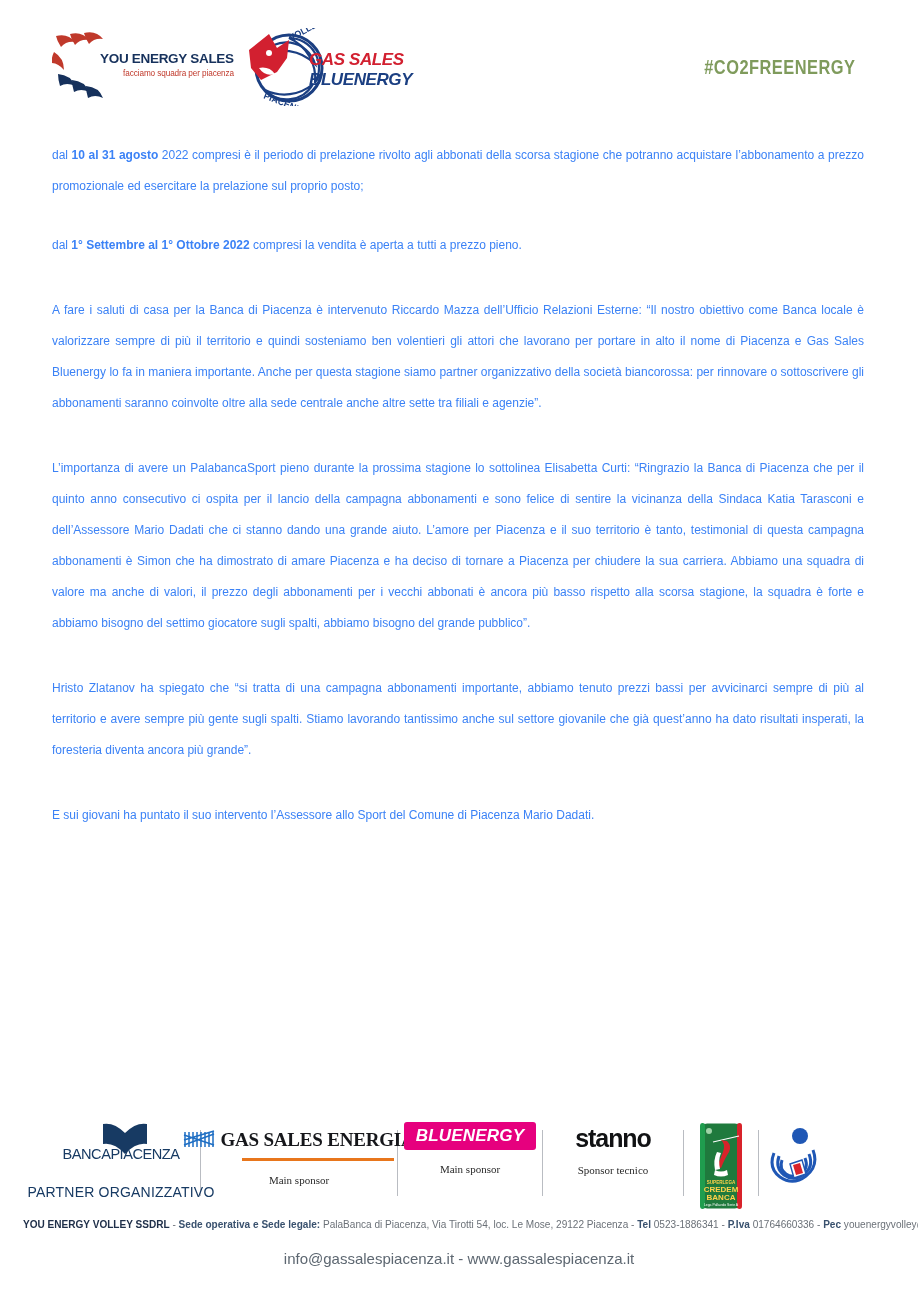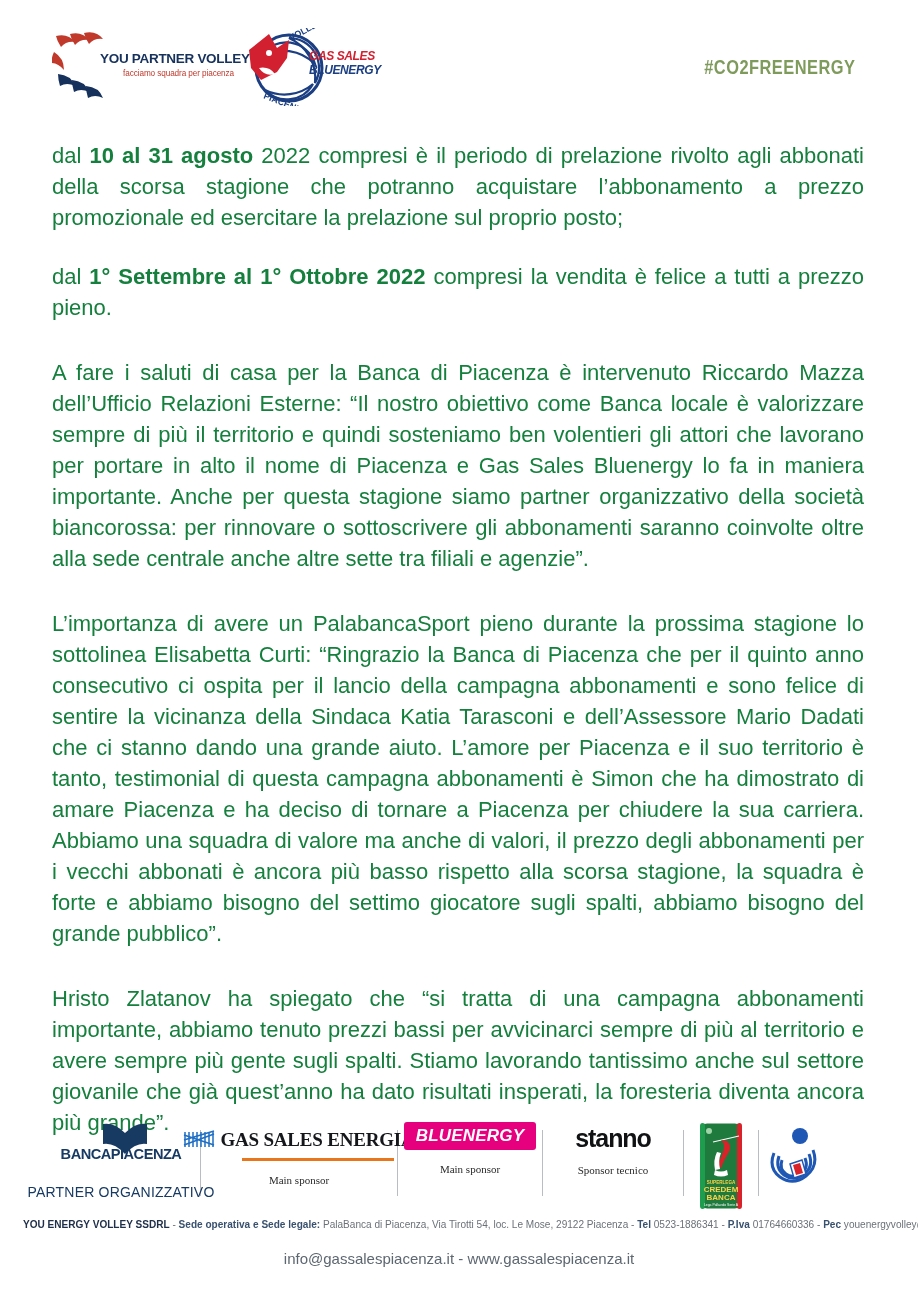--- a/index.html
+++ b/index.html
@@ -92,21 +92,21 @@
   .gsb-wordmark {
     position: absolute;
     left: 62px;
     top: 24px;
     width: 92px;
   }
   .gsb-line1, .gsb-line2 {
     font-family: "Liberation Sans", sans-serif;
     font-weight: bold;
     font-style: italic;
-    font-size: 12px;
+    font-size: 17px;
     letter-spacing: -0.4px;
     line-height: 1.16;
     white-space: nowrap;
   }
   .gsb-line1 { color: #d22030; }
   .gsb-line2 { color: #1b3f82; }
 
   
   .hashtag {
     position: absolute;
@@ -123,23 +123,23 @@
   }
 
   
   .content {
     position: absolute;
     top: 140px;
     left: 52px;
     width: 812px;
   }
   .para {
-    color: #15803d;
+    color: #3b82f6;
     font-family: "Liberation Sans Narrow", "Liberation Sans", sans-serif;
-    font-size: 22px;
+    font-size: 12px;
     line-height: 31px;
     text-align: justify;
     margin: 0 0 0 0;
     transform-origin: left top;
   }
   .para b { font-weight: bold; }
   .gap-a { height: 28px; }
   .gap-b { height: 34px; }
 
   
@@ -197,21 +197,21 @@
     width: 46px;
     height: 42px;
   }
   .banca-word {
     position: absolute;
     left: 0;
     top: 24px;
     width: 150px;
     text-align: center;
     font-family: "Liberation Sans", sans-serif;
-    font-weight: bold;
+    font-weight: normal;
     font-size: 14.6px;
     letter-spacing: -0.5px;
     color: #173a63;
     white-space: nowrap;
   }
   .banca-caption {
     font-family: "Liberation Sans", sans-serif;
     font-weight: normal;
     font-size: 14px;
     letter-spacing: 0.2px;
@@ -336,21 +336,21 @@
           <path d="M32 3 q12 -3 19 6 q-9 -1 -14 5 q-4 -6 -5 -11z"></path>
           <path d="M2 22 q10 6 10 18 q-6 -7 -13 -7 q1 -7 3 -11z"></path>
         </g>
         <g fill="#16315c">
           <path d="M6 44 q13 1 17 12 q-8 -4 -15 -0 q-2 -7 -2 -12z"></path>
           <path d="M20 50 q13 1 17 12 q-8 -4 -15 0 q-2 -7 -2 -12z"></path>
           <path d="M34 56 q13 1 17 12 q-8 -4 -15 0 q-2 -7 -2 -12z"></path>
         </g>
       </svg>
       <div class="yev-text">
-        <div class="yev-title">YOU PARTNER VOLLEY</div>
+        <div class="yev-title">YOU ENERGY SALES</div>
         <div class="yev-sub">facciamo squadra per piacenza</div>
       </div>
     </div>
 
     <div class="gsb-logo">
       <svg class="gsb-crest" viewBox="0 0 78 78">
         <circle cx="42" cy="40" r="33" fill="#ffffff" stroke="#1b3f82" stroke-width="3"></circle>
         <path d="M42 10 a30 30 0 0 1 26 45 a44 44 0 0 0 -26 -45z" fill="none" stroke="#1b3f82" stroke-width="2.2"></path>
         <path d="M14 28 a30 30 0 0 1 54 8 a46 46 0 0 0 -54 -8z" fill="none" stroke="#1b3f82" stroke-width="2.2"></path>
         <path d="M18 62 a30 30 0 0 0 48 -6 a44 44 0 0 1 -48 6z" fill="none" stroke="#1b3f82" stroke-width="2.2"></path>
@@ -366,28 +366,29 @@
         <div class="gsb-line2">BLUENERGY</div>
       </div>
     </div>
 
     <div class="hashtag">#CO2FREENERGY</div>
   </div>
 
   <div class="content">
     <p class="para"><span>dal </span><b>10 al 31 agosto</b><span> 2022 compresi è il periodo di prelazione rivolto agli abbonati della scorsa stagione che potranno acquistare l’abbonamento a prezzo promozionale ed esercitare la prelazione sul proprio posto;</span></p>
     <div class="gap-a"></div>
-    <p class="para"><span>dal </span><b>1° Settembre al 1° Ottobre 2022</b><span> compresi la vendita è felice a tutti a prezzo pieno.</span></p>
+    <p class="para"><span>dal </span><b>1° Settembre al 1° Ottobre 2022</b><span> compresi la vendita è aperta a tutti a prezzo pieno.</span></p>
     <div class="gap-b"></div>
     <p class="para"><span>A fare i saluti di casa per la Banca di Piacenza è intervenuto Riccardo Mazza dell’Ufficio Relazioni Esterne: “Il nostro obiettivo come Banca locale è valorizzare sempre di più il territorio e quindi sosteniamo ben volentieri gli attori che lavorano per portare in alto il nome di Piacenza e Gas Sales Bluenergy lo fa in maniera importante. Anche per questa stagione siamo partner organizzativo della società biancorossa: per rinnovare o sottoscrivere gli abbonamenti saranno coinvolte oltre alla sede centrale anche altre sette tra filiali e agenzie”.</span></p>
     <div class="gap-b"></div>
     <p class="para"><span>L’importanza di avere un PalabancaSport pieno durante la prossima stagione lo sottolinea Elisabetta Curti: “Ringrazio la Banca di Piacenza che per il quinto anno consecutivo ci ospita per il lancio della campagna abbonamenti e sono felice di sentire la vicinanza della Sindaca Katia Tarasconi e dell’Assessore Mario Dadati che ci stanno dando una grande aiuto. L’amore per Piacenza e il suo territorio è tanto, testimonial di questa campagna abbonamenti è Simon che ha dimostrato di amare Piacenza e ha deciso di tornare a Piacenza per chiudere la sua carriera. Abbiamo una squadra di valore ma anche di valori, il prezzo degli abbonamenti per i vecchi abbonati è ancora più basso rispetto alla scorsa stagione, la squadra è forte e abbiamo bisogno del settimo giocatore sugli spalti, abbiamo bisogno del grande pubblico”.</span></p>
     <div class="gap-b"></div>
     <p class="para"><span>Hristo Zlatanov ha spiegato che “si tratta di una campagna abbonamenti importante, abbiamo tenuto prezzi bassi per avvicinarci sempre di più al territorio e avere sempre più gente sugli spalti. Stiamo lavorando tantissimo anche sul settore giovanile che già quest’anno ha dato risultati insperati, la foresteria diventa ancora più grande”.</span></p>
     <div class="gap-b"></div>
+    <p class="para"><span>E sui giovani ha puntato il suo intervento l’Assessore allo Sport del Comune di Piacenza Mario Dadati.</span></p>
   </div>
 
   <div class="footer">
 
     <div class="sponsor-row">
 
       <div class="sp-cell cell-banca">
         <div class="banca-mark">
           <svg class="banca-book" viewBox="0 0 46 42">
             <path d="M1 2 q11 -2 22 9 q11 -11 22 -9 v20 q-11 -2 -22 10 q-11 -12 -22 -10z" fill="#173a63"></path>

